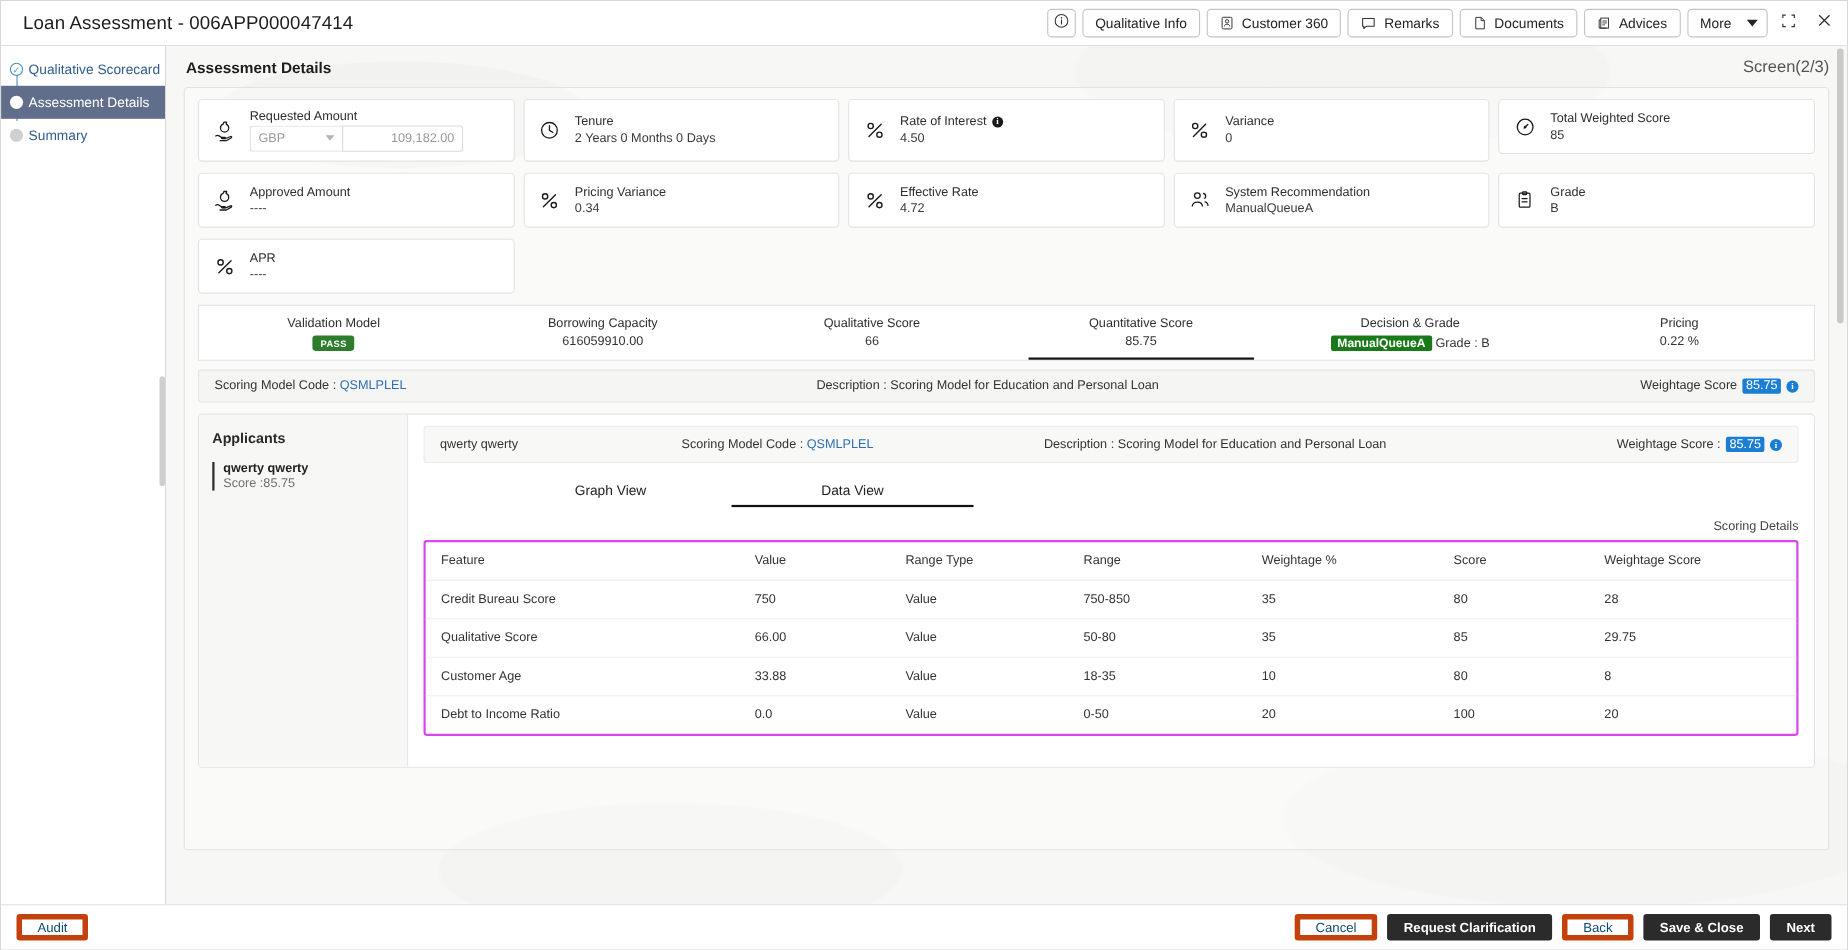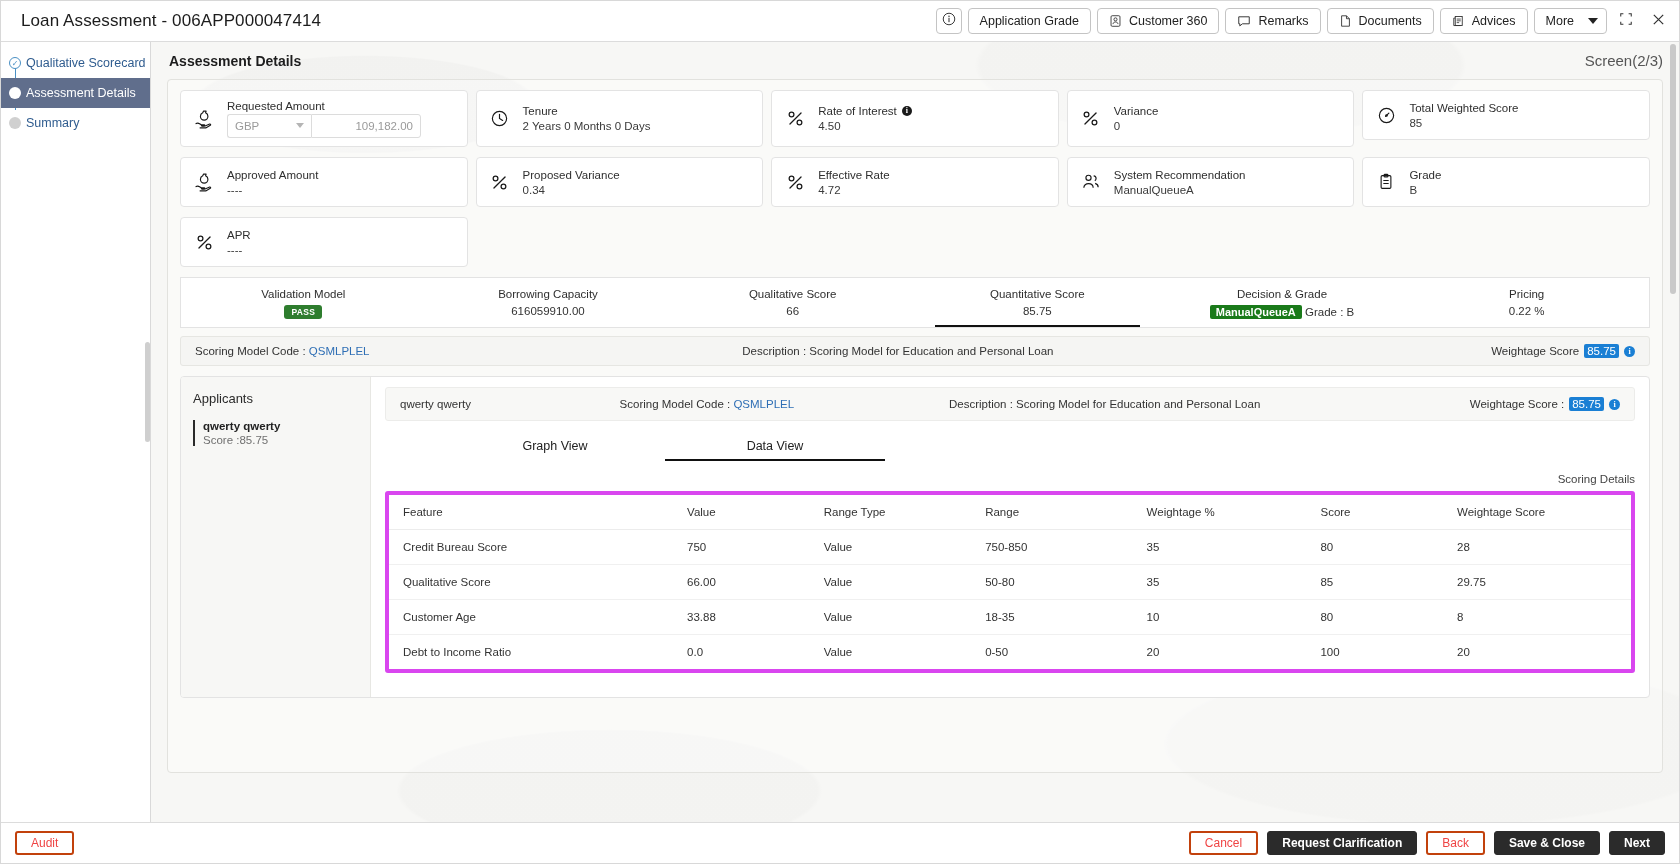--- a/index.html
+++ b/index.html
@@ -261,21 +261,21 @@
     background: #fff;
     height: 322px;
     overflow: hidden;
   }
   .applicants {
     width: 190px; flex: 0 0 190px;
     background: #f7f7f5;
     border-right: 1px solid #e7e7e3;
     padding: 14px 10px 0 12px;
   }
-  .applicants-h { font-size: 13px; font-weight: normal; color: #2a2a2a; margin-bottom: 14px; }
+  .applicants-h { font-size: 13px; font-weight: bold; color: #2a2a2a; margin-bottom: 14px; }
   .applicant {
     border-left: 2px solid #2a2a2a;
     padding-left: 8px;
     cursor: pointer;
   }
   .applicant-name { font-size: 11.5px; font-weight: bold; color: #222; }
   .applicant-score { font-size: 11.5px; color: #707070; margin-top: 2px; }
 
   .detail { flex: 1 1 auto; padding: 10px 14px 0 14px; min-width: 0; }
   .detail-bar {
@@ -305,21 +305,21 @@
     position: relative;
   }
   .tab.active::after {
     content: ""; position: absolute; left: 0; right: 0; bottom: 0;
     height: 2.5px; background: #111;
   }
   .sec-title { font-size: 11.5px; color: #444; margin: 12px 0 6px 0; text-align: right; }
 
   
   .tbl-wrap {
-    border: 4px solid #d946ef;
+    border: 2px solid #d946ef;
     border-radius: 3px;
     background: #fff;
   }
   table.score-tbl { width: 100%; border-collapse: collapse; }
   .score-tbl th {
     text-align: left; font-weight: normal;
     font-size: 11.5px; color: #333;
     padding: 11px 6px 11px 0;
     border-bottom: 1px solid #ececec;
   }
@@ -363,21 +363,21 @@
     background: #fff;
   }
   .btn {
     height: 24px;
     border-radius: 3px;
     font-size: 12px;
     display: flex; align-items: center; justify-content: center;
     padding: 0 14px;
     cursor: pointer; white-space: nowrap;
   }
-  .btn-light { background: #fff; border: 2px solid #c2410c; color: #ef4444; }
+  .btn-light { background: #fff; border: 5px solid #c2410c; color: #0c4a6e; }
   .btn-dark { background: #2b2b2b; border: 1px solid #2b2b2b; color: #fff; font-weight: bold; }
   .footer-right { margin-left: auto; display: flex; align-items: center; gap: 9px; }
 </style>
 </head>
 <body>
 
 <div class="app">
 
   <div class="titlebar">
     <div class="win-title">Loan Assessment - 006APP000047414</div>
@@ -388,21 +388,21 @@
         <span>
           <svg width="14" height="14" viewBox="0 0 16 16">
               <circle cx="8" cy="8" r="6.6" fill="none" stroke="#333" stroke-width="1.1"></circle>
               <circle cx="8" cy="4.8" r="0.85" fill="#333"></circle>
               <rect x="7.4" y="6.6" width="1.2" height="5" fill="#333"></rect>
             </svg>
         </span>
       </div>
 
       <div class="tb-btn">
-        <span>Application Grade</span>
+        <span>Qualitative Info</span>
       </div>
 
       <div class="tb-btn">
         <span class="gl">
           <svg width="13" height="14" viewBox="0 0 16 16">
               <rect x="2.5" y="1.5" width="11" height="13" rx="1.4" fill="none" stroke="#333" stroke-width="1.1"></rect>
               <circle cx="8" cy="6" r="1.9" fill="none" stroke="#333" stroke-width="1.1"></circle>
               <path d="M5 11.8c0-1.7 1.4-2.6 3-2.6s3 .9 3 2.6" fill="none" stroke="#333" stroke-width="1.1"></path>
             </svg>
         </span>
@@ -591,21 +591,21 @@
 
           <div class="tile">
             <div class="tile-ico">
               <svg width="19" height="19" viewBox="0 0 24 24">
                   <circle cx="7" cy="7" r="3" fill="none" stroke="#1a1a1a" stroke-width="1.6"></circle>
                   <circle cx="17" cy="17" r="3" fill="none" stroke="#1a1a1a" stroke-width="1.6"></circle>
                   <path d="M19 5L5 19" stroke="#1a1a1a" stroke-width="1.6" stroke-linecap="round"></path>
                 </svg>
             </div>
             <div class="tile-body">
-              <div class="tile-label">Proposed Variance</div>
+              <div class="tile-label">Pricing Variance</div>
               <div class="tile-value">0.34</div>
             </div>
           </div>
 
           <div class="tile">
             <div class="tile-ico">
               <svg width="19" height="19" viewBox="0 0 24 24">
                   <circle cx="7" cy="7" r="3" fill="none" stroke="#1a1a1a" stroke-width="1.6"></circle>
                   <circle cx="17" cy="17" r="3" fill="none" stroke="#1a1a1a" stroke-width="1.6"></circle>
                   <path d="M19 5L5 19" stroke="#1a1a1a" stroke-width="1.6" stroke-linecap="round"></path>

